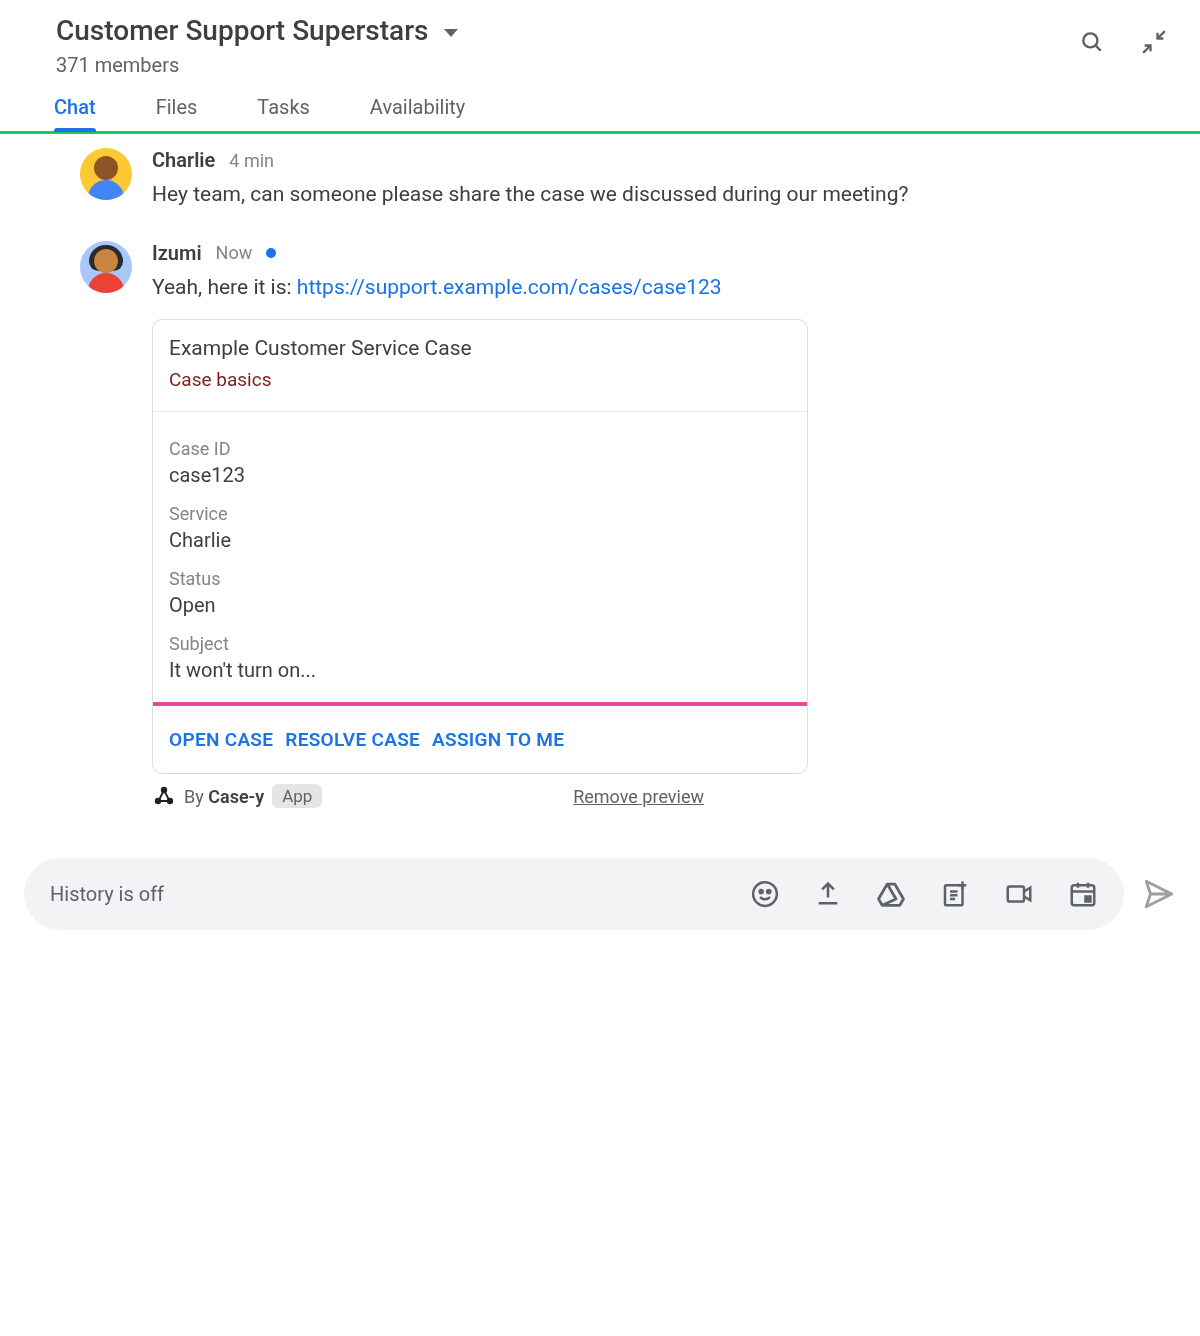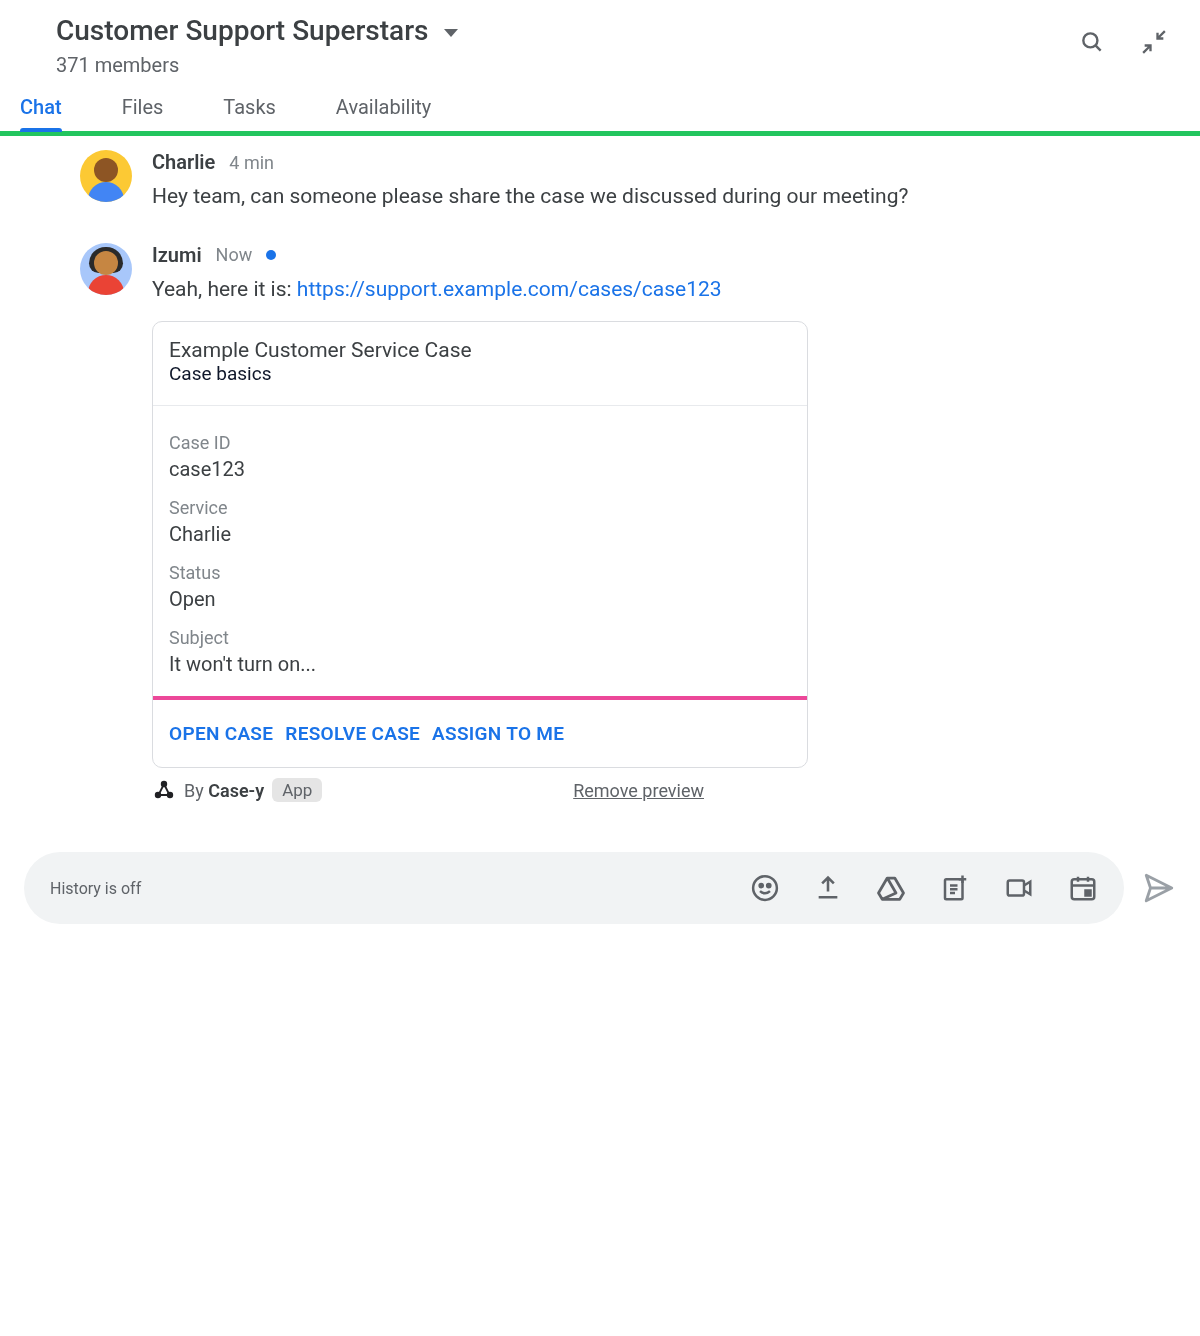--- a/index.html
+++ b/index.html
@@ -42,22 +42,22 @@
     }
     .icon-btn { width: 28px; height: 28px; display:flex; align-items:center; justify-content:center; cursor:pointer; }
     .member-count {
       font-size: 20px;
       color: #5f6368;
       margin-top: 6px;
     }
     .tabs {
       display: flex;
       gap: 60px;
-      padding: 18px 0 0 20px;
-      border-bottom: 5px solid #22c55e;
+      padding: 18px 0 0 54px;
+      border-bottom: 3px solid #22c55e;
     }
     .tab {
       font-size: 20px;
       color: #5f6368;
       padding-bottom: 12px;
       cursor: pointer;
       position: relative;
     }
     .tab.active {
       color: #1a73e8;
@@ -127,21 +127,21 @@
       border: 1px solid #dadce0;
       border-radius: 10px;
       width: 656px;
       overflow: hidden;
     }
     .card-header {
       padding: 16px 16px 20px 16px;
       border-bottom: 1px solid #e8eaed;
     }
     .card-title { font-size: 21px; color:#3c4043; }
-    .card-subtitle { font-size: 19px; color:#0f172a; margin-top:0; }
+    .card-subtitle { font-size: 19px; color:#7f1d1d; margin-top:8px; }
     .card-body { padding: 10px 16px 20px 16px; }
     .card-field { margin-top: 16px; }
     .card-field-label { font-size: 18px; color:#80868b; }
     .card-field-value { font-size: 20px; color:#3c4043; margin-top:4px; }
     .card-actions {
       border-top: 4px solid #ec4899;
       padding: 22px 16px;
       display: flex;
       gap: 12px;
     }
@@ -180,21 +180,21 @@
     .composer {
       flex: 1;
       background: #f1f3f4;
       border-radius: 40px;
       height: 72px;
       display: flex;
       align-items: center;
       padding: 0 26px;
     }
     .composer-placeholder {
-      font-size: 16px;
+      font-size: 20px;
       color: #5f6368;
       flex: 1;
     }
     .composer-icons {
       display: flex;
       gap: 34px;
       align-items: center;
       color: #5f6368;
     }
     .send-btn { color:#9aa0a6; cursor:pointer; }

